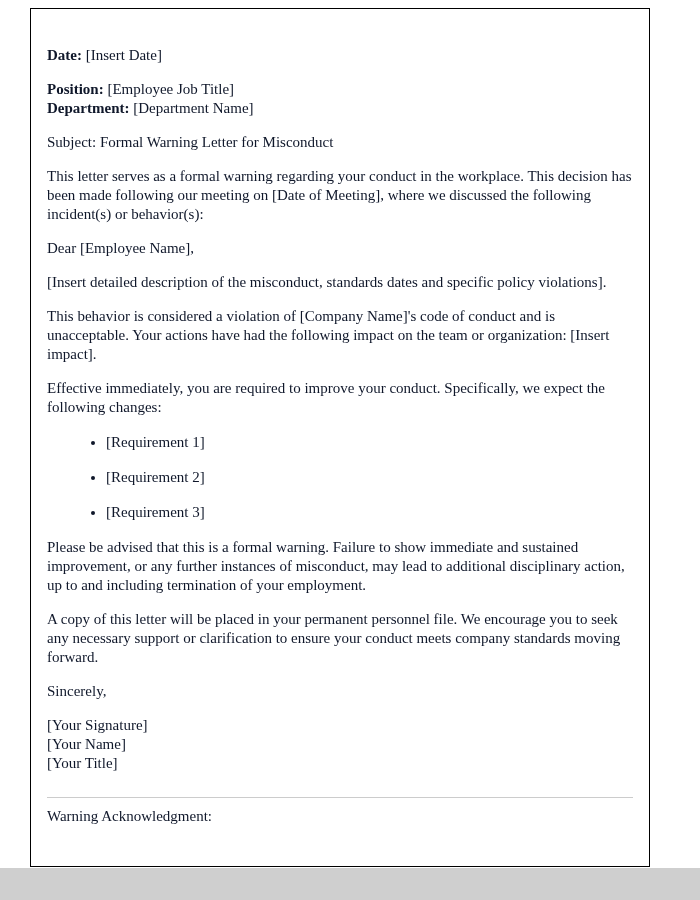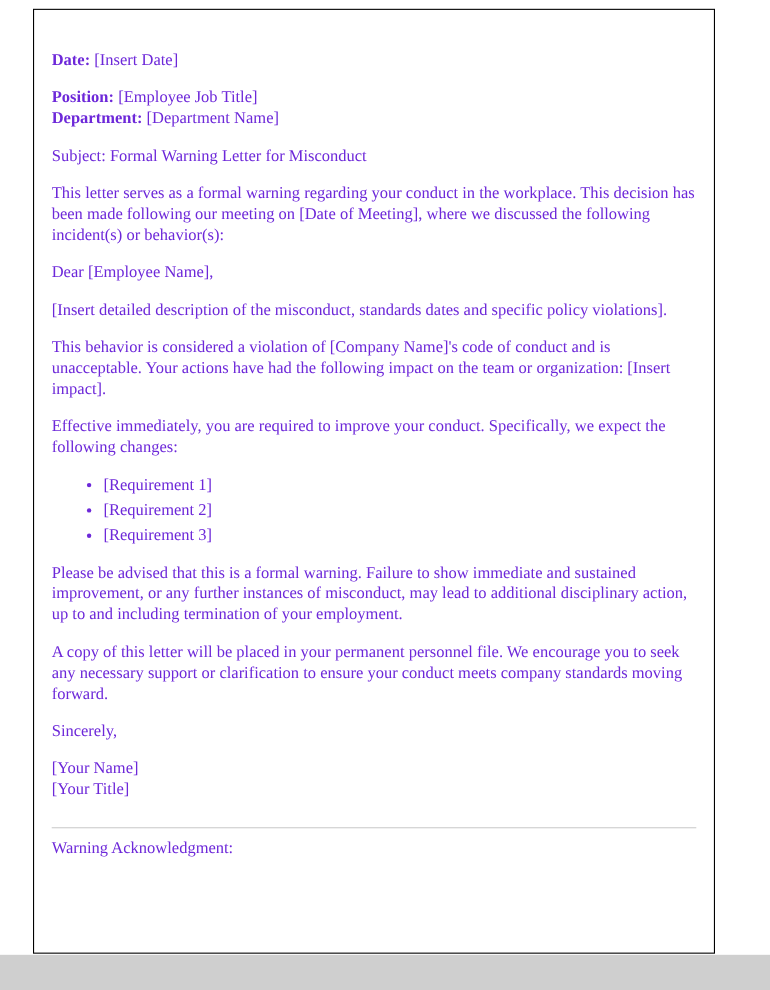--- a/index.html
+++ b/index.html
@@ -19,33 +19,33 @@
     height: 859px;
     border: 1px solid #000000;
     background: #ffffff;
     box-sizing: border-box;
     padding: 37px 16px 0 16px;
     overflow: hidden;
   }
   .letter {
     font-size: 15px;
     line-height: 19px;
-    color: #6d28d9;
+    color: #0f172a;
   }
   .letter p { margin: 0 0 15px 0; }
   .lbl { font-weight: bold; margin-right: 0.25em; }
   .bold { font-weight: normal; }
   .block { margin: 0 0 15px 0; }
   .line { margin: 0; }
   ul.req-list {
     margin: 0 0 15px 0;
     padding-left: 43px;
     list-style-type: disc;
   }
-  ul.req-list li { margin: 4px; }
+  ul.req-list li { margin: 16px; }
   hr.divider {
     border: none;
     border-top: 1px solid #cccccc;
     margin: 24px 0 9px 0;
   }
   .footer-band {
     position: absolute;
     left: 0;
     top: 868px;
     width: 700px;
@@ -91,20 +91,21 @@
         <li>[Requirement 3]</li>
       </ul>
 
       <p>Please be advised that this is a formal warning. Failure to show immediate and sustained improvement, or any further instances of misconduct, may lead to additional disciplinary action, up to and including termination of your employment.</p>
 
       <p>A copy of this letter will be placed in your permanent personnel file. We encourage you to seek any necessary support or clarification to ensure your conduct meets company standards moving forward.</p>
 
       <p>Sincerely,</p>
 
       <div class="block">
+        <div class="line">[Your Signature]</div>
         <div class="line">[Your Name]</div>
         <div class="line">[Your Title]</div>
       </div>
 
       <hr class="divider">
 
       <div class="bold">Warning Acknowledgment:</div>
 
     </div>
   </div>

